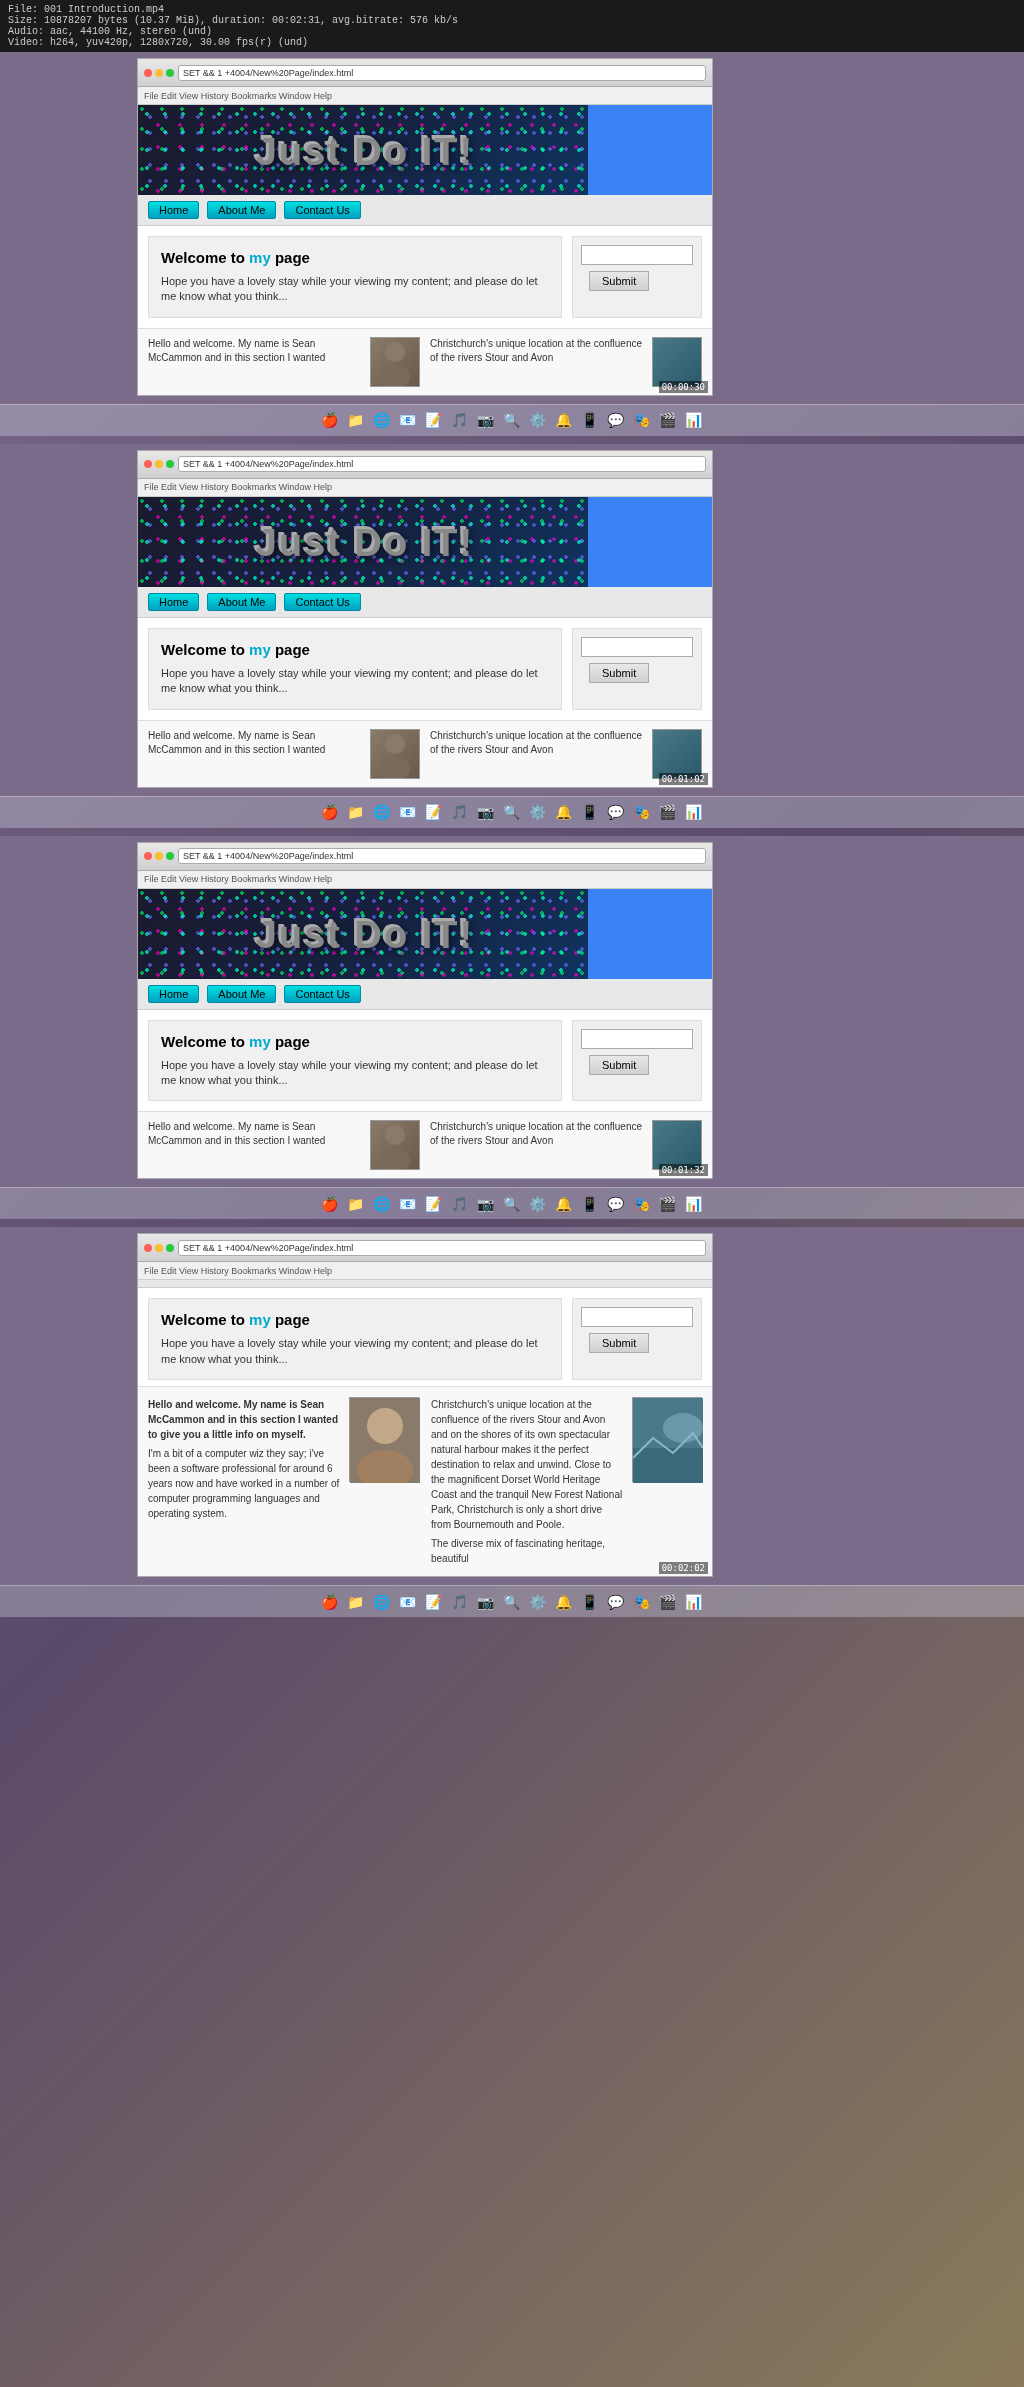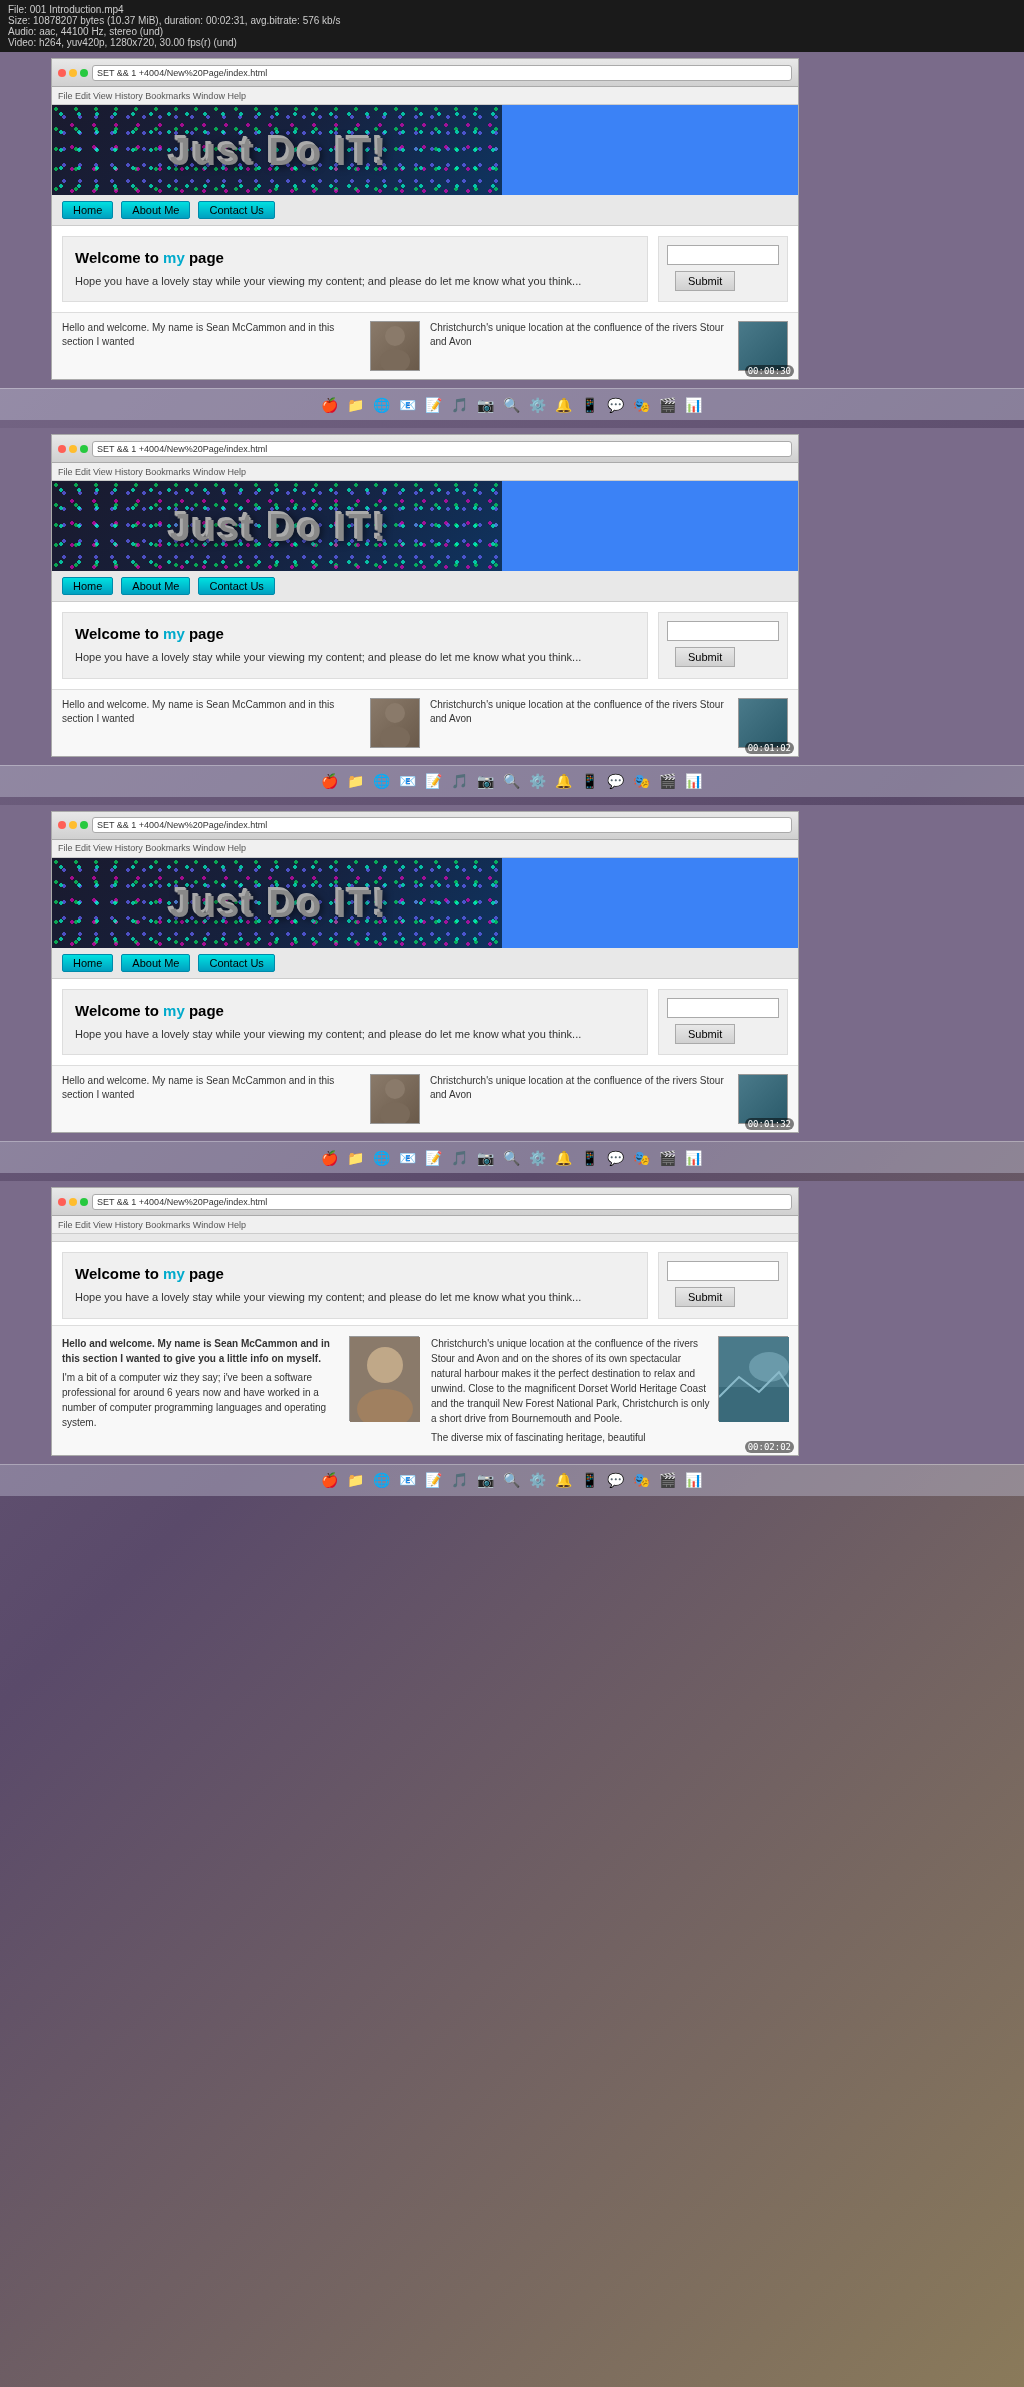--- a/index.html
+++ b/index.html
@@ -18,28 +18,28 @@
       position: relative;
     }
 
     
     .video-info-bar {
       background: #1a1a1a;
       color: #ccc;
       font-size: 10px;
       padding: 4px 8px;
       width: 100%;
-      font-family: Liberation Sans, sans-serif;
+      font-family: Liberation Mono, monospace;
     }
 
     
     .browser-window {
       position: relative;
       margin: 0 auto;
-      width: 748px;
+      width: 576px;
       background: #fff;
       border: 1px solid #aaa;
       margin-bottom: 2px;
     }
 
     .browser-chrome {
       background: linear-gradient(to bottom, #e8e8e8, #d0d0d0);
       padding: 4px 6px;
       border-bottom: 1px solid #aaa;
       display: flex;
@@ -255,21 +255,20 @@
     
     .timestamp {
       position: absolute;
       bottom: 2px;
       right: 4px;
       color: #fff;
       font-size: 9px;
       font-family: monospace;
       background: rgba(0,0,0,0.5);
       padding: 1px 3px;
-      border-radius: 6px;
     }
 
     
     .segment-wrapper {
       position: relative;
       margin-bottom: 8px;
     }
 
     
     .mac-dock {

